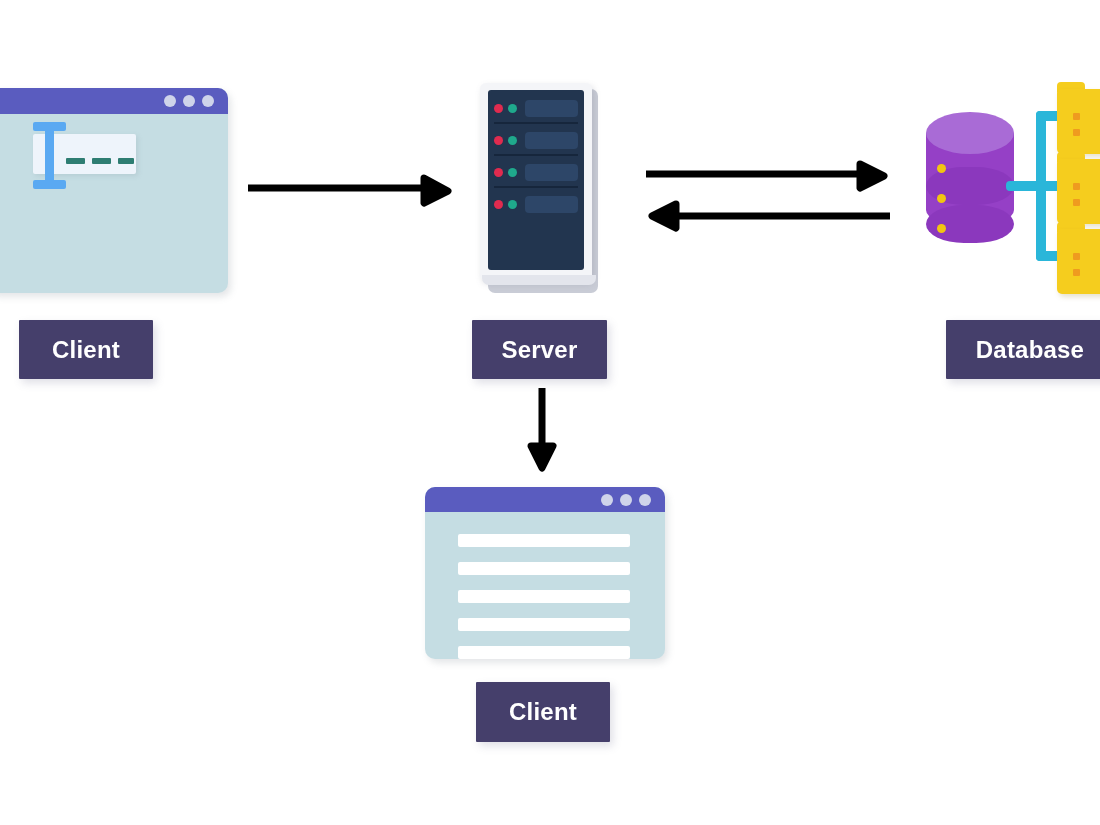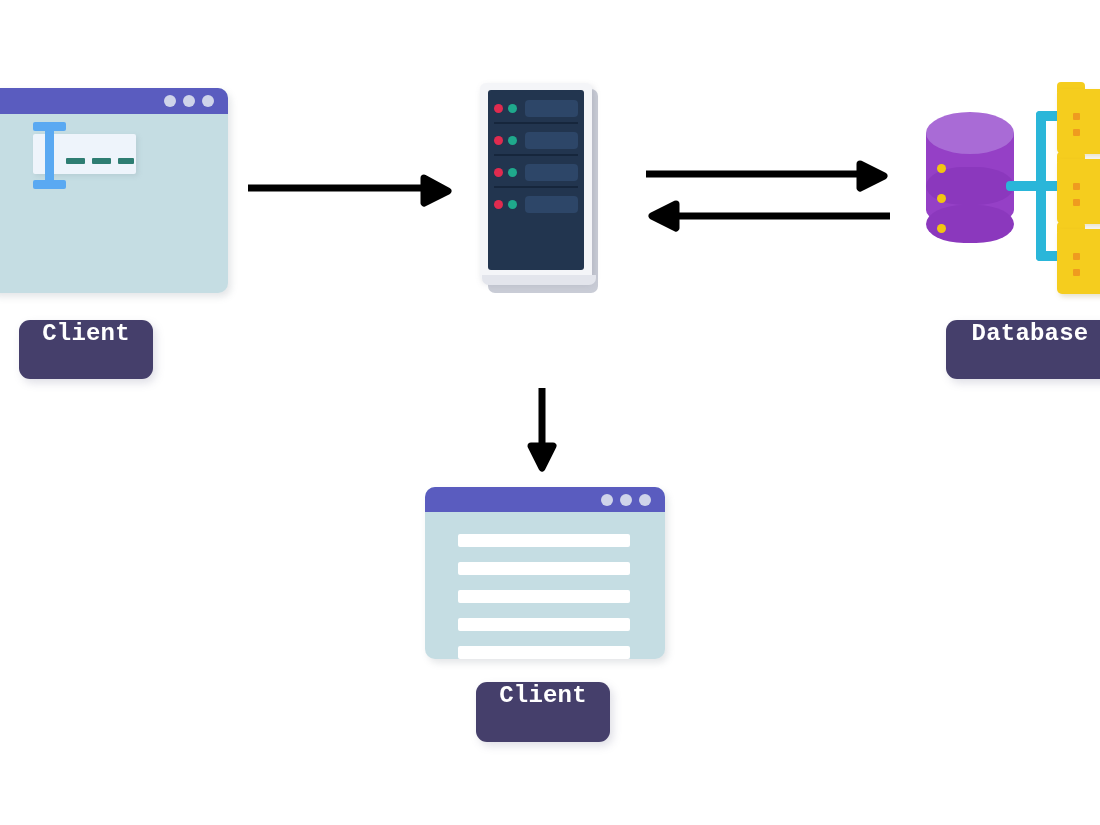--- a/index.html
+++ b/index.html
@@ -80,29 +80,29 @@
     position: absolute;
     background: #ffffff;
     border-radius: 2px;
     height: 13px;
   }
 
   
   .label-pill {
     position: absolute;
     background: #453f6b;
-    border-radius: 11px;
+    border-radius: 1px;
     color: #ffffff;
     font-weight: bold;
     font-size: 24px;
     letter-spacing: 0.2px;
     display: flex;
+    align-items: center;
     justify-content: center;
     box-shadow: 3px 4px 8px rgba(110,110,140,0.22);
-    font-family: Liberation Mono, monospace;
   }
 
   
   .server-shadow {
     position: absolute;
     background: #c9ccd6;
     border-radius: 7px;
   }
   .server-frame {
     position: absolute;
@@ -267,20 +267,23 @@
         <div class="bay" style="top:101px;">
           <span class="led led-red"></span>
           <span class="led led-teal"></span>
           <span class="bay-slot"></span>
         </div>
       </div>
     </div>
     <div class="server-base" style="left:2px; top:192px; width:114px; height:10px;"></div>
   </div>
 
+  <div class="label-pill" style="left:472px; top:320px; width:135px; height:59px;">
+    <span>Server</span>
+  </div>
 
   <svg class="arrow-svg" style="left:646px; top:162px;" width="245" height="28" viewBox="0 0 245 28">
     <path d="M0 12 H218 M214 2 L238 14 L214 26 Z" fill="#000" stroke="#000" stroke-width="7" stroke-linejoin="round"></path>
   </svg>
 
   <svg class="arrow-svg" style="left:642px; top:202px;" width="248" height="28" viewBox="0 0 248 28">
     <path d="M248 14 H30 M34 2 L10 14 L34 26 Z" fill="#000" stroke="#000" stroke-width="7" stroke-linejoin="round"></path>
   </svg>
 
   <div class="db-wrap" style="left:926px; top:112px; width:88px; height:126px;">

